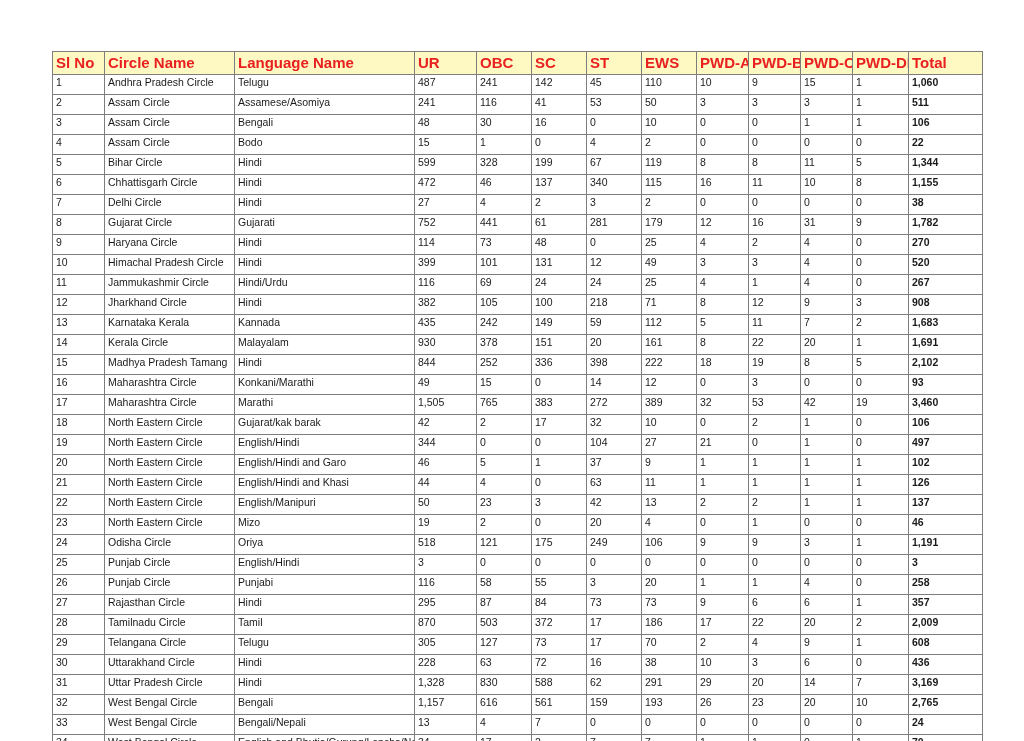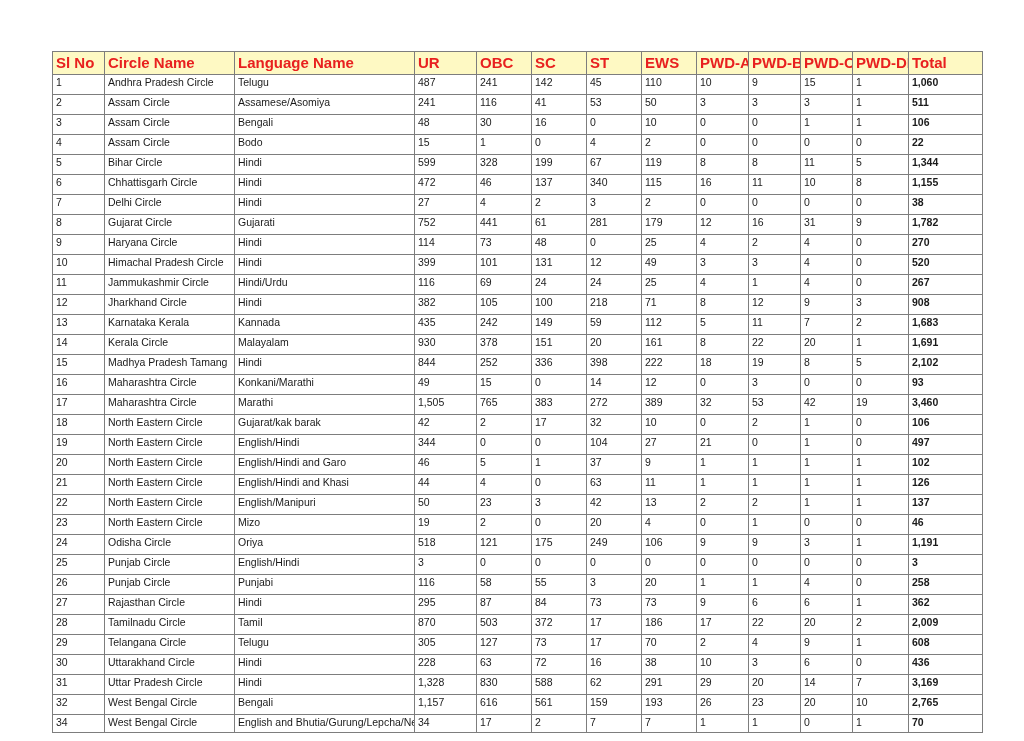--- a/index.html
+++ b/index.html
@@ -508,21 +508,21 @@
             <td>Hindi</td>
             <td>295</td>
             <td>87</td>
             <td>84</td>
             <td>73</td>
             <td>73</td>
             <td>9</td>
             <td>6</td>
             <td>6</td>
             <td>1</td>
-            <td class="total-cell">362</td>
+            <td class="total-cell">357</td>
           </tr>
           <tr>
             <td>28</td>
             <td>Tamilnadu Circle</td>
             <td>Tamil</td>
             <td>870</td>
             <td>503</td>
             <td>372</td>
             <td>17</td>
             <td>186</td>
@@ -584,20 +584,35 @@
             <td>1,157</td>
             <td>616</td>
             <td>561</td>
             <td>159</td>
             <td>193</td>
             <td>26</td>
             <td>23</td>
             <td>20</td>
             <td>10</td>
             <td class="total-cell">2,765</td>
+          </tr>
+          <tr>
+            <td>33</td>
+            <td>West Bengal Circle</td>
+            <td>Bengali/Nepali</td>
+            <td>13</td>
+            <td>4</td>
+            <td>7</td>
+            <td>0</td>
+            <td>0</td>
+            <td>0</td>
+            <td>0</td>
+            <td>0</td>
+            <td>0</td>
+            <td class="total-cell">24</td>
           </tr>
           <tr class="tall">
             <td class="vmid">34</td>
             <td class="vmid">West Bengal Circle</td>
             <td class="lang-multiline">English and Bhutia/Gurung/Lepcha/Nepali/Rai/Sherpa/Tamang</td>
             <td class="vmid">34</td>
             <td class="vmid">17</td>
             <td class="vmid">2</td>
             <td class="vmid">7</td>
             <td class="vmid">7</td>

